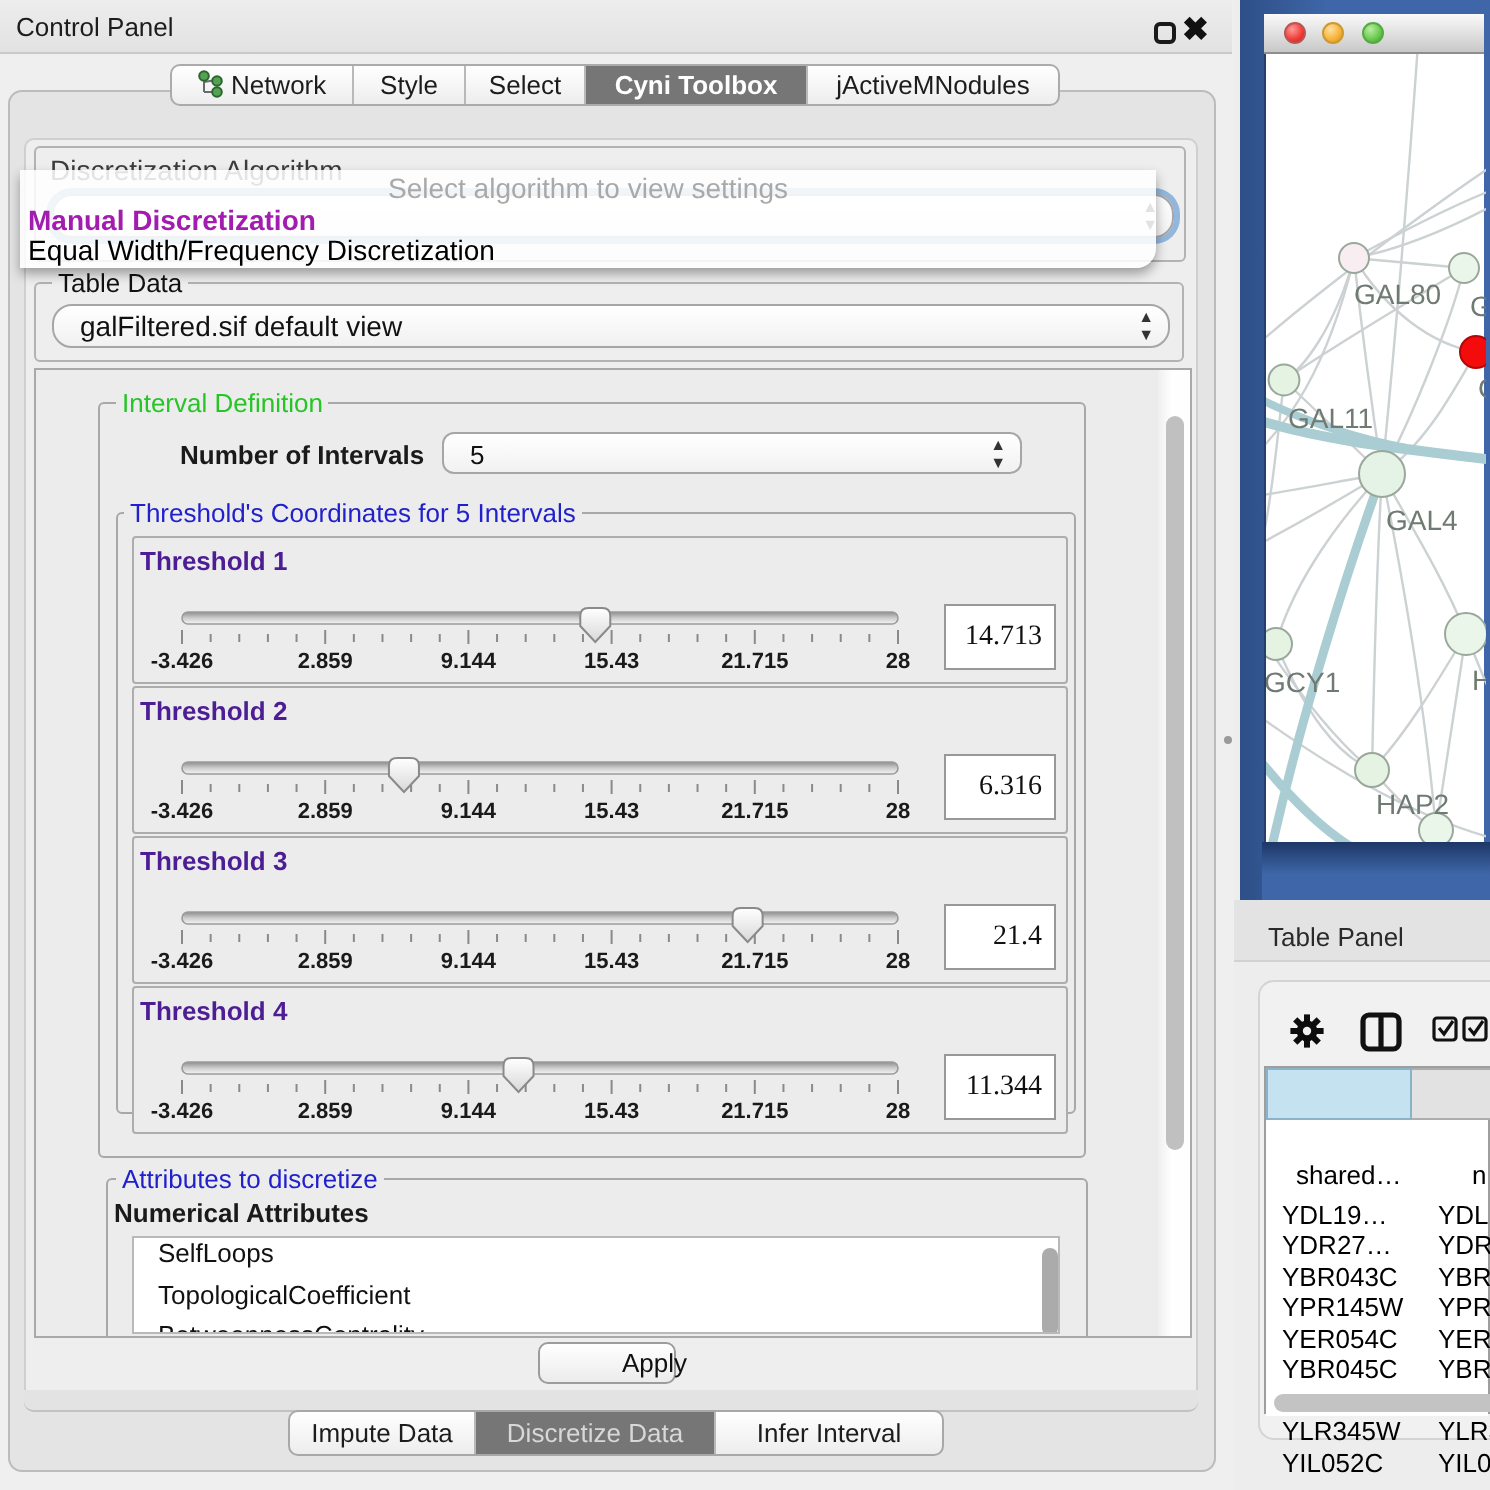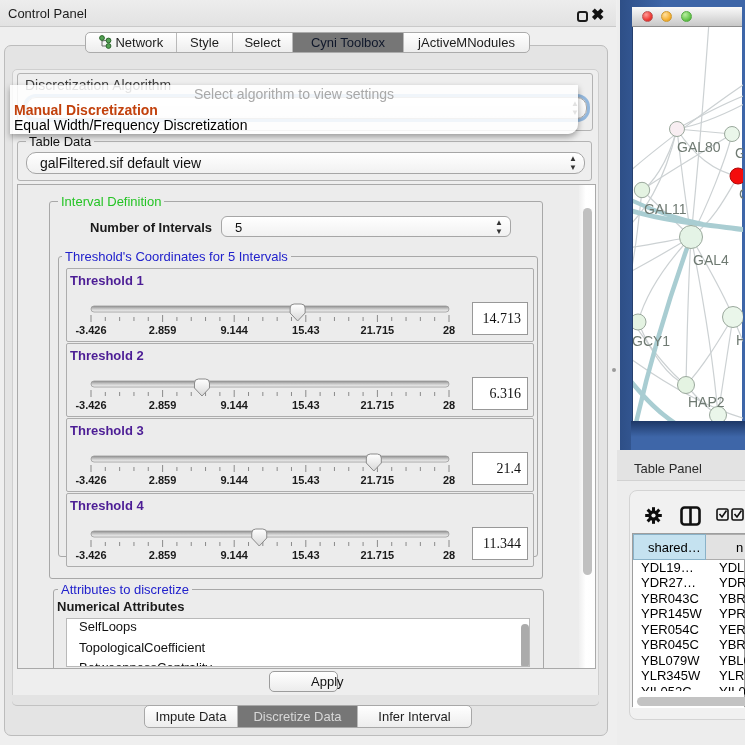--- a/index.html
+++ b/index.html
@@ -10,21 +10,21 @@
 #titlebar { left:0; top:0; width:616px; height:27px; background:linear-gradient(#ededed,#e2e2e2); border-bottom:1px solid #c9c9c9; }
 #titlebar .t { position:absolute; left:8px; top:6px; font-size:13px; color:#1c1c1c; }
 #minbox { left:577px; top:11px; width:11px; height:11px; border:2px solid #1a1a1a; border-radius:3px; }
 #closex { left:591px; top:5px; font-size:16px; font-weight:bold; color:#111; }
 #panelA { left:4px; top:45px; width:604px; height:691px; background:#e4e4e4; border:1px solid #bcbcbc; border-radius:7px; }
 #panelB { left:12px; top:69px; width:587px; height:637px; background:#eeeeee; border:1px solid #cfcfcf; border-radius:5px; }
 
 #toptabs { left:85px; top:32px; height:21px; display:flex; background:linear-gradient(#ffffff,#ededed); border:1px solid #ababab; border-radius:5px; overflow:hidden; }
 #toptabs .tab { line-height:19px; font-size:13px; color:#1c1c1c; border-right:1px solid #b9b9b9; white-space:nowrap; text-align:center; }
 #toptabs .tab:last-child { border-right:none; }
-#toptabs .sel { background:#767676; color:#0f172a; }
+#toptabs .sel { background:#767676; color:#ffffff;font-weight:bold; }
 
 .group { position:absolute; border:1px solid #b3b3b3; border-radius:3px; }
 .gtitle { position:absolute; top:-8px; padding:0 3px; font-size:13px; background:#eeeeee; white-space:nowrap; }
 
 .combo { position:absolute; background:linear-gradient(#ffffff,#f1f1f1); border:1px solid #a6a6a6; border-radius:6px; }
 .combo .txt { position:absolute; left:13px; top:3px; font-size:13px; color:#111; }
 .combo .arr { position:absolute; right:7px; top:1px; font-size:8px; color:#333; line-height:9px; text-align:center; }
 
 .thp { position:absolute; left:65px; width:468px; height:74px; border:1px solid #adadad; border-radius:2px; background:#ececec; }
 .thp .ttl { position:absolute; left:3px; top:4px; font-weight:bold; font-size:13px; color:#4c1d95; }
@@ -39,36 +39,36 @@
 
 #applybtn { left:269px; top:671px; width:69px; height:21px; background:linear-gradient(#ffffff,#ececec); border:1px solid #9c9c9c; border-radius:5px; text-align:center; line-height:19px; font-size:13px; color:#111;padding-left:41px; }
 
 #bottabs { left:144px; top:705px; height:23px; display:flex; background:linear-gradient(#ffffff,#ededed); border:1px solid #a8a8a8; border-radius:5px; overflow:hidden; }
 #bottabs .tab { line-height:21px; font-size:13px; color:#1c1c1c; border-right:1px solid #b9b9b9; white-space:nowrap; text-align:center; }
 #bottabs .tab:last-child { border-right:none; }
 #bottabs .sel { background:#767676; color:#d8d8d8; }
 
 #popup { left:10px; top:85px; width:568px; height:49px; background:rgba(255,255,255,0.86); border-radius:0 0 10px 0; box-shadow:0 3px 6px rgba(0,0,0,0.35); }
 #popup .hint { position:absolute; left:0; right:0; top:1px; text-align:center; color:#a9a9a9; font-size:14px; }
-#popup .it1 { position:absolute; left:4px; top:17px; font-weight:bold; font-size:14px; color:#c2410c; }
+#popup .it1 { position:absolute; left:4px; top:17px; font-weight:bold; font-size:14px; color:#a21caf; }
 #popup .it2 { position:absolute; left:4px; top:32px; font-size:14px; color:#000; }
 
 #rightwin { left:617px; top:0; width:128px; height:745px; background:#ededed; }
 #bluewin { position:absolute; left:3px; top:0; width:125px; height:450px; background:linear-gradient(90deg,#2e4f87,#3e66a8 35%,#3e66a8); }
 #nettitle { position:absolute; left:15px; top:7px; width:110px; height:20px; background:linear-gradient(#fafafa,#c8c8c8); border-bottom:1px solid #8e8e8e; }
 .light { position:absolute; top:4px; width:11px; height:11px; border-radius:50%; }
 #netcanvas { position:absolute; left:15px; top:27px; width:110px; height:394px; background:#ffffff; border-left:1px solid #26406e; }
 #botshadow { position:absolute; left:14px; top:421px; width:114px; height:29px; background:linear-gradient(#1d3766,#3e66a8 55%); }
 #tpheader { position:absolute; left:0; top:450px; width:128px; height:31px; background:#e3e3e3; border-bottom:1px solid #d2d2d2; }
 #tpheader span { position:absolute; left:17px; top:11px; font-size:13px; color:#2a2a2a; }
 #toolpanel { position:absolute; left:12px; top:490px; width:150px; height:230px; background:#f1f1f1; border:1px solid #d4d4d4; border-radius:8px; }
 #ttable { position:absolute; left:15px; top:533px; width:113px; height:174px; background:#ffffff; border:1px solid #9e9e9e; }
 #thead1 { position:absolute; left:0; top:0; width:73px; height:26px; background:#c5e2f0; border:1px solid #8ab2c8; }
 #thead2 { position:absolute; left:73px; top:0; width:40px; height:26px; background:#e2e2e2; border:1px solid #adadad; border-left:none; }
-.trow { position:absolute; font-size:13px; color:#000; white-space:nowrap; }
+.trow { position:absolute; font-size:13px; color:#000; white-space:nowrap;margin-top:40px; }
 </style>
 </head>
 <body>
 
 <div id="titlebar" class="abs">
     <span class="t">Control Panel</span>
   </div>
 <div id="minbox" class="abs"></div>
 <div id="closex" class="abs">✖</div>
 <div id="panelA" class="abs"></div>

